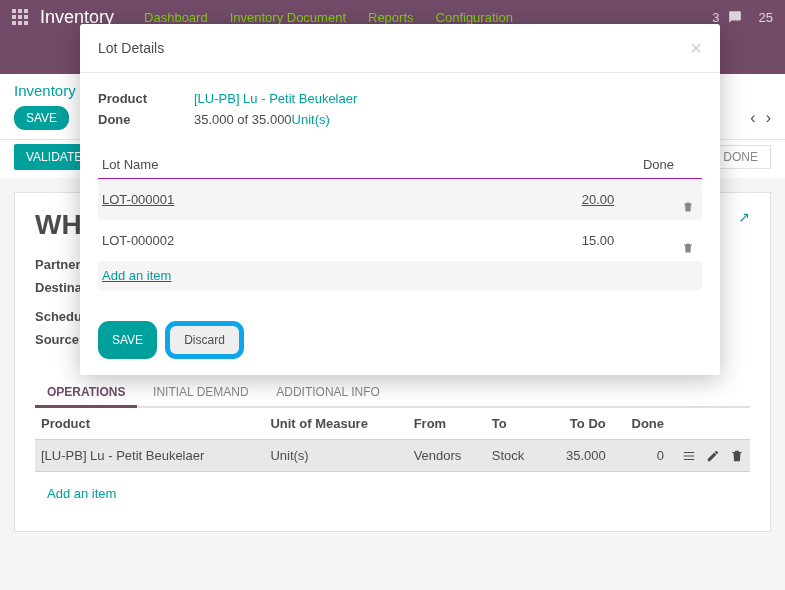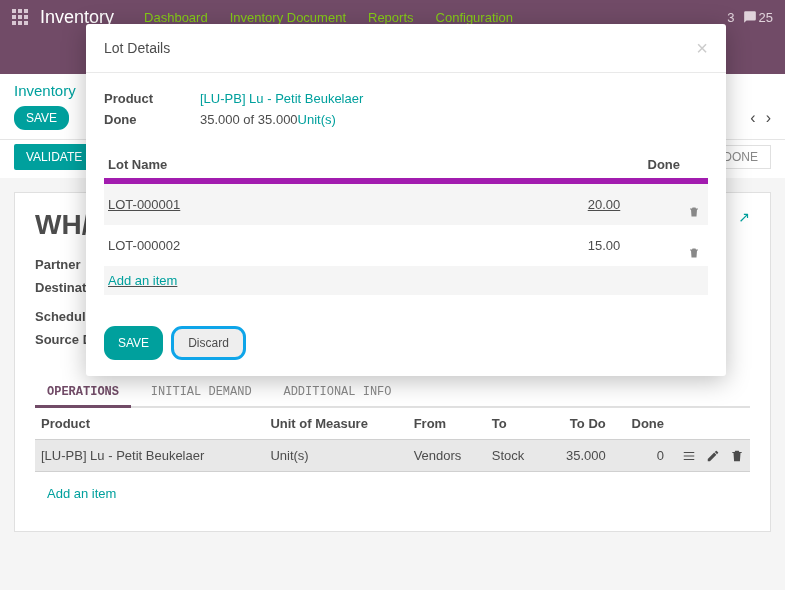--- a/index.html
+++ b/index.html
@@ -6,21 +6,21 @@
 body { font-family: Arial, sans-serif; font-size: 13px; color: #4c4c4c; background: #f5f5f5; width: 785px; height: 590px; overflow: hidden; position: relative; }
 
 
 .top-nav { background: #714b67; height: 34px; display: flex; align-items: center; color: #fff; padding: 0 12px; }
 .apps-icon { width: 16px; height: 16px; margin-right: 12px; cursor: pointer; }
 .apps-icon span { display: grid; grid-template-columns: repeat(3, 4px); grid-template-rows: repeat(3, 4px); gap: 2px; }
 .apps-icon span i { background: #d8c7d3; display: block; }
 .app-name { color: #fff; font-size: 18px; margin-right: 30px; }
 .top-nav a { color: #84cc16; text-decoration: none; margin-right: 22px; font-size: 13px; }
 .top-right { margin-left: auto; display: flex; align-items: center; gap: 8px; color: #e0d3db; }
-.chat-badge { display: flex; align-items: center; gap: 2px; }
+.chat-badge { display: flex; align-items: center; gap: 17px; }
 
 
 .sec-bar { background: #714b67; height: 40px; display:flex; align-items:center; padding-left: 12px;}
 
 
 .crumb-area { background: #fff; padding: 8px 14px; border-bottom: 1px solid #e5e5e5; }
 .crumb-link { color: #00a09d; font-size: 15px; }
 .btn-row { margin-top: 6px; display:flex; align-items:center; gap:4px;}
 .btn { border: none; padding: 5px 12px; font-size: 12px; cursor: pointer; border-radius:11px;}
 .btn-primary { background: #00a09d; color: #fff; }
@@ -33,58 +33,58 @@
 .status-done { margin-left:auto; background:#fff; color:#888; border:1px solid #e0e0e0; padding:4px 12px; font-size:12px; position:relative;}
 .status-done::before { content:''; position:absolute; left:-14px; top:0; bottom:0; width:0; border-top:13px solid transparent; border-bottom:13px solid transparent; border-right:14px solid #00a09d;}
 
 
 .sheet { background:#fff; margin:14px; border:1px solid #e0e0e0; padding:16px 20px; }
 .sheet h1 { font-size:28px; color:#4c4c4c; margin-bottom:16px;}
 .corner-icon { float:right; color:#00a09d; font-size:14px;}
 .field-row { display:flex; margin-bottom:8px; font-size:13px;}
 .field-row label { width:120px; font-weight:bold;}
 
-.tabs { border-bottom:2px solid #e0e0e0; margin-top:30px; margin-bottom:0;font-family:Liberation Mono, monospace;}
+.tabs { border-bottom:2px solid #e0e0e0; margin-top:30px; margin-bottom:0;}
 .tabs span { display:inline-block; padding:8px 12px 6px; font-size:12px; color:#888; cursor:pointer;}
 .tabs span.active { color:#714b67; border-bottom:3px solid #714b67; margin-bottom:-2px; font-weight:bold;}
 
 .grid { width:100%; border-collapse:collapse; font-size:13px;}
 .grid th { text-align:left; padding:8px 6px; font-weight:bold; background:#fff;}
 .grid th.num, .grid td.num { text-align:right;}
 .grid td { padding:8px 6px; }
 .grid tr.data-row { background:#e8e8e8;}
 .grid tr.data-row td { border-top:1px solid #d0d0d0; border-bottom:1px solid #d0d0d0;}
 .add-link { color:#00a09d; padding:6px; display:inline-block; cursor:pointer;}
 .row-icons { display:flex; gap:10px; justify-content:flex-end; color:#4c4c4c;}
 .row-icons i { cursor:pointer; font-style:normal;}
 
 
 .modal-backdrop { position:absolute; inset:0; background:rgba(0,0,0,0.0);}
-.modal { position:absolute; left:86px; top:24px; width:640px; background:#fff; border-radius:3px; box-shadow:0 5px 25px rgba(0,0,0,0.25);}
+.modal { position:absolute; left:80px; top:24px; width:640px; background:#fff; border-radius:3px; box-shadow:0 5px 25px rgba(0,0,0,0.25);}
 .modal-header { padding:14px 18px; border-bottom:1px solid #e9e9e9; display:flex; align-items:center;}
 .modal-header h4 { font-size:14px; font-weight:normal; color:#4c4c4c;}
 .modal-close { margin-left:auto; color:#ccc; font-size:20px; cursor:pointer; line-height:1;}
 .modal-body { padding:18px; }
 .mb-row { display:flex; margin-bottom:6px;}
 .mb-row label { width:96px; font-weight:bold;}
 .mb-row .link { color:#00a09d;}
 .unit-link { color:#00a09d;}
 
 .lot-table { width:100%; margin-top:24px; border-collapse:collapse;}
-.lot-table th { text-align:left; padding:6px 4px; font-weight:bold; border-bottom:6px solid #a21caf;}
+.lot-table th { text-align:left; padding:6px 4px; font-weight:normal; border-bottom:1px solid #a21caf;}
 .lot-table th.num { text-align:right;}
 .lot-table td { padding:7px 4px;}
 .lot-table td.num { text-align:center;}
 .lot-table tr.odd { background:#f5f5f5;text-decoration:underline;}
 .trash { color:#888; cursor:pointer; padding-left:6px;}
 .lot-add { color:#00a09d; cursor:pointer;}
 
 .modal-footer { padding:12px 18px 16px; border-top:1px solid #fff; display:flex; gap:8px;}
 .modal-footer .btn-primary { padding:7px 14px;}
-.modal-footer .btn-default { background:#eee; border:3px solid #0ea5e9; padding:7px 14px;}
+.modal-footer .btn-default { background:#eee; border:5px solid #0ea5e9; padding:7px 14px;}
 
 svg { display:block;}
 </style>
 </head>
 <body>
 
 <div class="top-nav">
   <div class="apps-icon">
     <span>
         <i></i>

